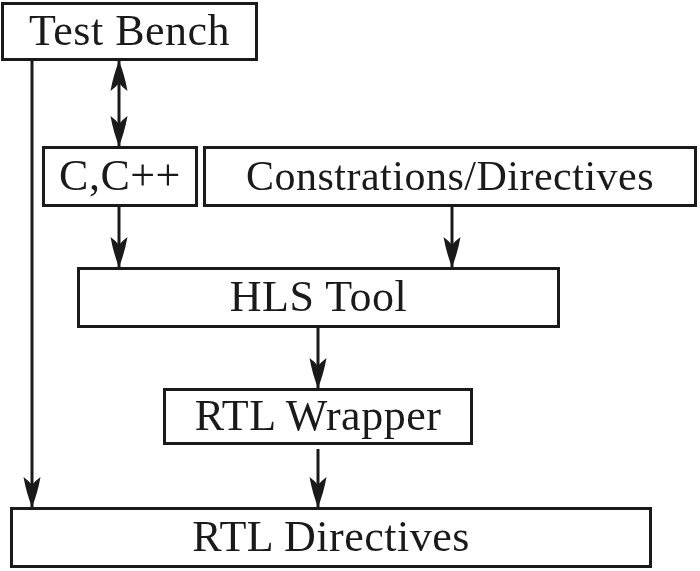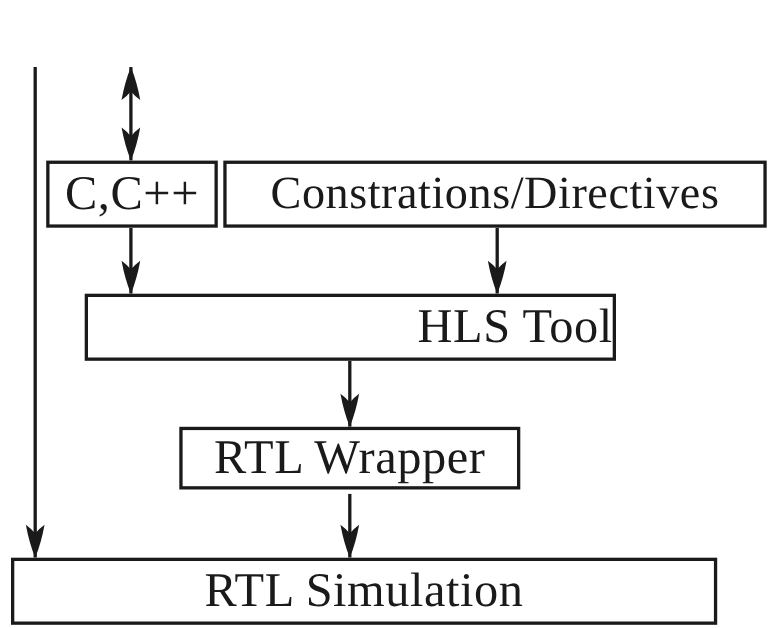--- a/index.html
+++ b/index.html
@@ -68,34 +68,37 @@
       <g>
         <line x1="318" x2="318" y1="449" y2="507" stroke="#1a1a1a" stroke-width="3"></line>
         <path d="M 318 507 Q 312.5 493.5 309.5 477 Q 315 481 318 485 Q 321 481 326.5 477 Q 323.5 493.5 318 507 Z" fill="#1a1a1a"></path>
       </g>
       <g>
         <line x1="32" x2="32" y1="61" y2="507" stroke="#1a1a1a" stroke-width="3"></line>
         <path d="M 32 507 Q 26.5 493.5 23.5 477 Q 29 481 32 485 Q 35 481 40.5 477 Q 37.5 493.5 32 507 Z" fill="#1a1a1a"></path>
       </g>
     </svg>
 
+  <div class="node" style="left:1px; top:2px; width:257px; height:59px;">
+    <span class="label">Test Bench</span>
+  </div>
 
   <div class="node small-pad" style="left:203px; top:146px; width:494px; height:61px;">
     <span class="label">Constrations/Directives</span>
   </div>
 
   <div class="node" style="left:42px; top:146px; width:156px; height:61px;">
     <span class="label">C,C++</span>
   </div>
 
-  <div class="node" style="left:77px; top:267px; width:483px; height:61px;justify-content:flex-end;">
+  <div class="node" style="left:77px; top:267px; width:483px; height:61px;">
     <span class="label">HLS Tool</span>
   </div>
 
   <div class="node" style="left:163px; top:388px; width:310px; height:57px;">
     <span class="label">RTL Wrapper</span>
   </div>
 
   <div class="node" style="left:10px; top:507px; width:642px; height:61px;">
-    <span class="label">RTL Simulation</span>
+    <span class="label">RTL Directives</span>
   </div>
 
 </div>
 
 </body></html>

